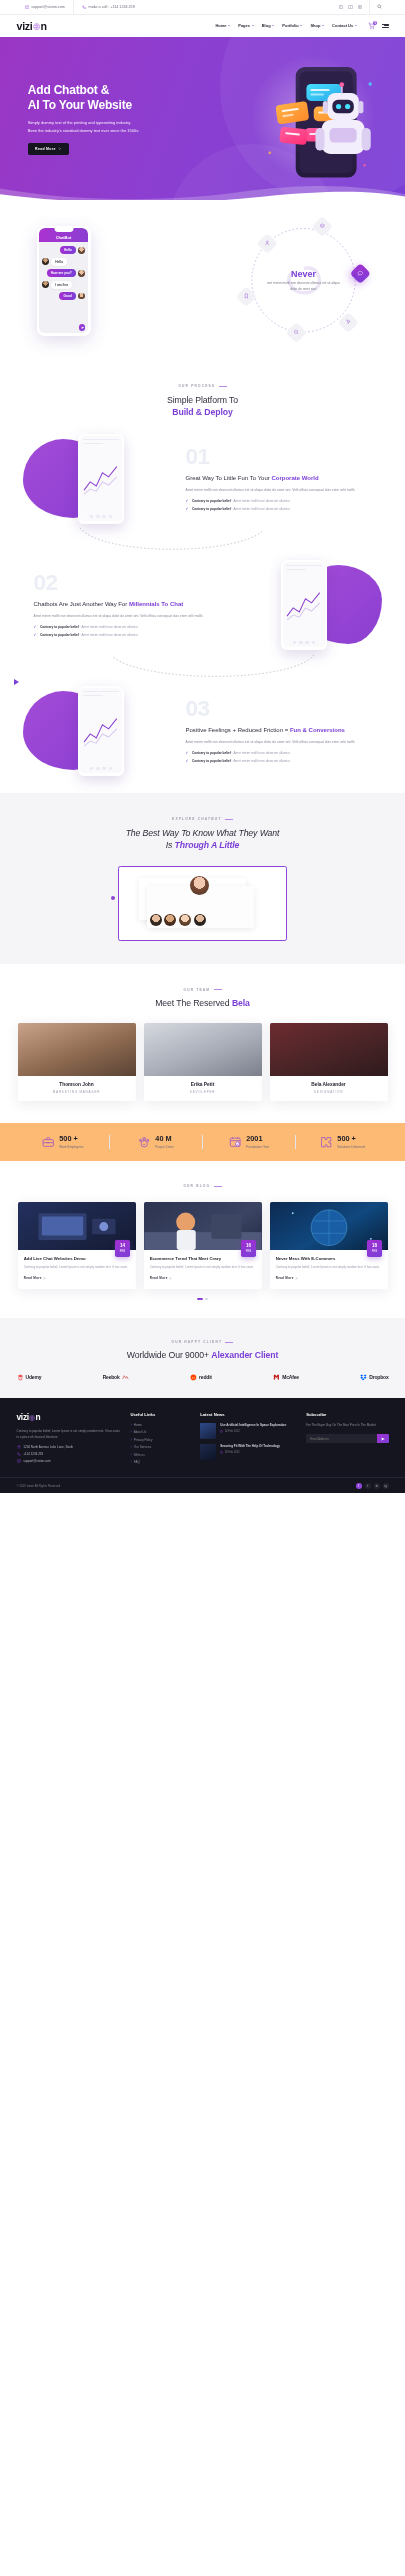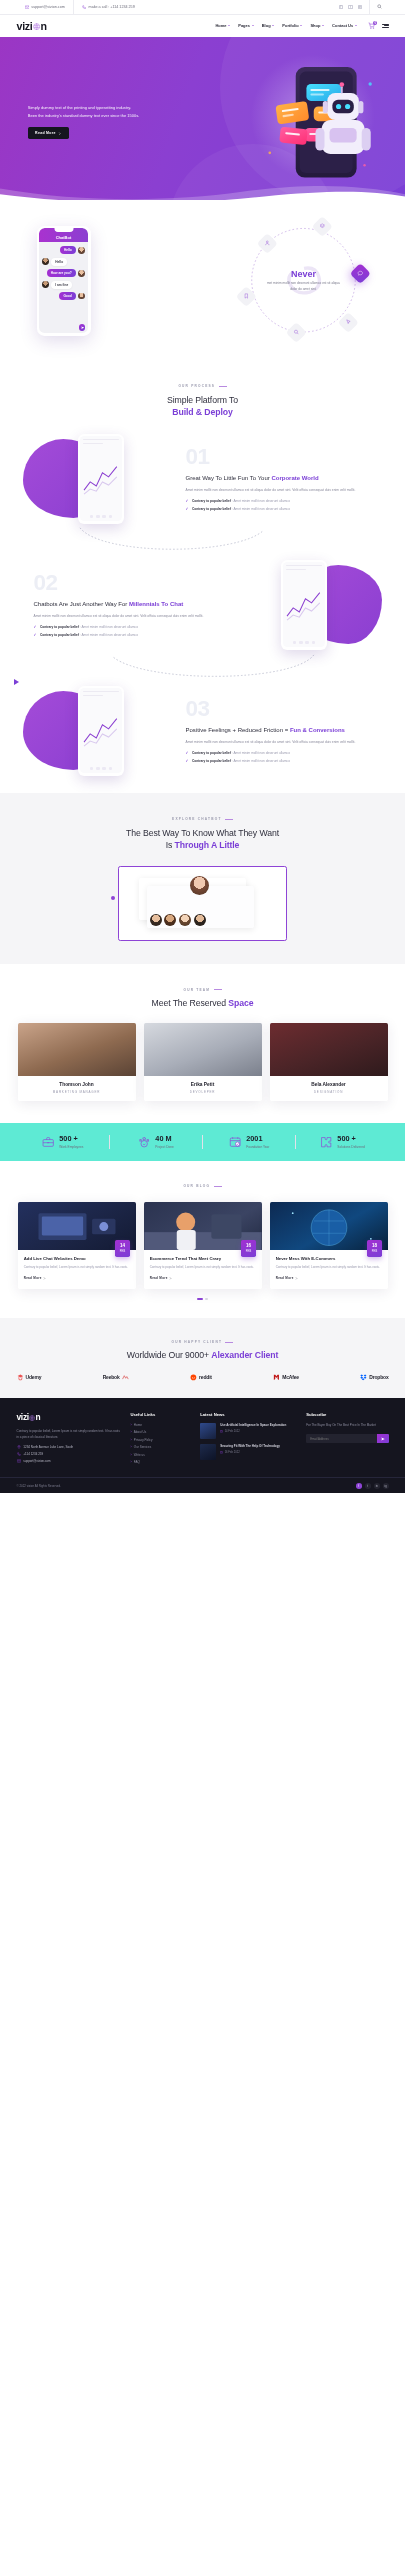--- a/index.html
+++ b/index.html
@@ -139,21 +139,21 @@
   .step-num { font-size: 22.5px; font-weight: 700; color:#eceef5; line-height:1; letter-spacing:-0.6px;}
   .step-h { margin-top: 5.6px; font-size: 6px; font-weight:400; color:#2f2f3d; line-height:1.5;}
   .step-h b { color:#7b3fd6; font-weight:700;}
   .step-p { margin-top:4px; font-size: 3.3px; line-height:2.1; color:#8a8a9c;}
   .ticks { margin-top:5px; display:flex;flex-direction:column;gap:4px;}
   .tick { display:flex; align-items:center; gap:3.4px; font-size:3.2px; color:#9a9aae;}
   .tick b { color:#2f2f3d; font-weight:700;}
   .tick .ck { color:#7b3fd6; font-size:3.7px; font-weight:700;}
 
   
-  .explore { background:#f5f5f7; padding: 19px 0 22.5px; }
+  .explore { background:#f5f5f7; padding: 19px 0 22.5px; font-style: italic; }
   .video-card {
     width: 169px; margin: 14.6px auto 0; background:#fff; border: 0.9px solid #8e44d6;
     border-radius: 2.3px; padding: 5.6px; position:relative;
   }
   .video-inner { position:relative; height: 62px; overflow:hidden;}
   .vc-sheet { position:absolute; background:#fff; box-shadow: 0 1.7px 6.8px rgba(0,0,0,0.08); border-radius:1.7px;}
   .vc-dot { position:absolute; width:4px;height:4px;background:#8e44d6;border-radius:50%; left:-8px; top:29px;}
   .vc-face { position:absolute; border-radius:50%; overflow:hidden; }
 
   
@@ -161,21 +161,21 @@
   .team-grid { width:372px;margin: 13.5px auto 0; display:flex; gap:8px; justify-content:center;}
   .team-card { width: 118px; background:#fff; box-shadow: 0 2.3px 12.4px rgba(40,30,80,0.09); border-radius:1.7px; overflow:hidden; }
   .team-photo { height: 53px; position:relative; }
   .team-meta { padding: 6.2px 0 7.3px; text-align:center;}
   .team-name { font-size: 4.8px; font-weight:700; color:#1d1d28;}
   .team-role { margin-top:2.8px; font-size:3px; letter-spacing:0.8px; color:#9a9aae; text-transform:uppercase;}
   .team-social { position:absolute; left:4.5px; top:4.5px; display:flex;flex-direction:column;gap:2.3px;}
   .team-social span{ width:4px;height:4px;display:block;}
 
   
-  .stats { background:#5eead4; padding: 12.4px 0;}
+  .stats { background:#fdba74; padding: 12.4px 0;}
   .stats-row { width: 372px; margin:0 auto; display:flex; }
   .stat { flex:1; display:flex; align-items:center; gap:5px; justify-content:center; }
   .stat + .stat { border-left: 0.6px solid #e2e2ea; }
   .stat-ico { width: 12.4px;height:12.4px;color:#8e44d6; flex:none;}
   .stat-num { font-size: 7.3px; font-weight: 700; color:#1d1d28; line-height:1.1;}
   .stat-lab { font-size: 3.2px; color:#6d6d7d; margin-top:1.7px;}
 
   
   .blog { padding: 18px 0 18px; }
   .blog-grid { width:372px;margin:12.4px auto 0; display:flex; gap:8px; justify-content:center;}
@@ -331,20 +331,24 @@
           </div>
       </div>
     </div>
   </div>
 
   <div class="hero">
     <div class="hero-blob"></div>
     <div class="hero-blob2"></div>
     <div class="hero-inner">
       <div class="hero-text">
+        <div class="hero-h1">
+          <div>Add Chatbot &amp;</div>
+          <div>AI To Your Website</div>
+        </div>
         <div class="hero-p">
           <div>Simply dummy text of the printing and typesetting industry.</div>
           <div>Been the industry's standard dummy text ever since the 1500s.</div>
         </div>
         <button class="btn-dark">
           <span>Read More</span>
           <svg viewBox="0 0 16 16" width="3.4" height="3.4" fill="none" stroke="#fff" stroke-width="2">
               <path d="M5.5 2.5 11 8l-5.5 5.5"></path>
             </svg>
         </button>
@@ -669,21 +673,21 @@
         <div class="vc-face" style="left:39px; top:41px; width:12.4px; height:12.4px; background:radial-gradient(circle at 50% 36%, #d8a87f 38%, #53331f 39%, #38241a 100%);"></div>
         <div class="vc-face" style="left:54px; top:41px; width:12.4px; height:12.4px; background:radial-gradient(circle at 50% 36%, #f2d3b8 38%, #6d4a32 39%, #46301f 100%);"></div>
         <div class="vc-face" style="left:69px; top:41px; width:12.4px; height:12.4px; background:radial-gradient(circle at 50% 36%, #e3bb99 38%, #2f2620 39%, #241d18 100%);"></div>
       </div>
     </div>
   </div>
 
   <div class="team">
     <div class="sec-head">
       <div class="eyebrow">OUR TEAM</div>
-      <div class="sec-title"><span>Meet The Reserved </span><b>Space</b></div>
+      <div class="sec-title"><span>Meet The Reserved </span><b>Bela</b></div>
     </div>
     <div class="team-grid">
       <div class="team-card">
         <div class="team-photo" style="background:linear-gradient(160deg,#caa48a,#8e6a50 55%,#5a4335)">
           <div class="team-social">
               <span></span>
               <span></span>
             </div>
         </div>
         <div class="team-meta">

